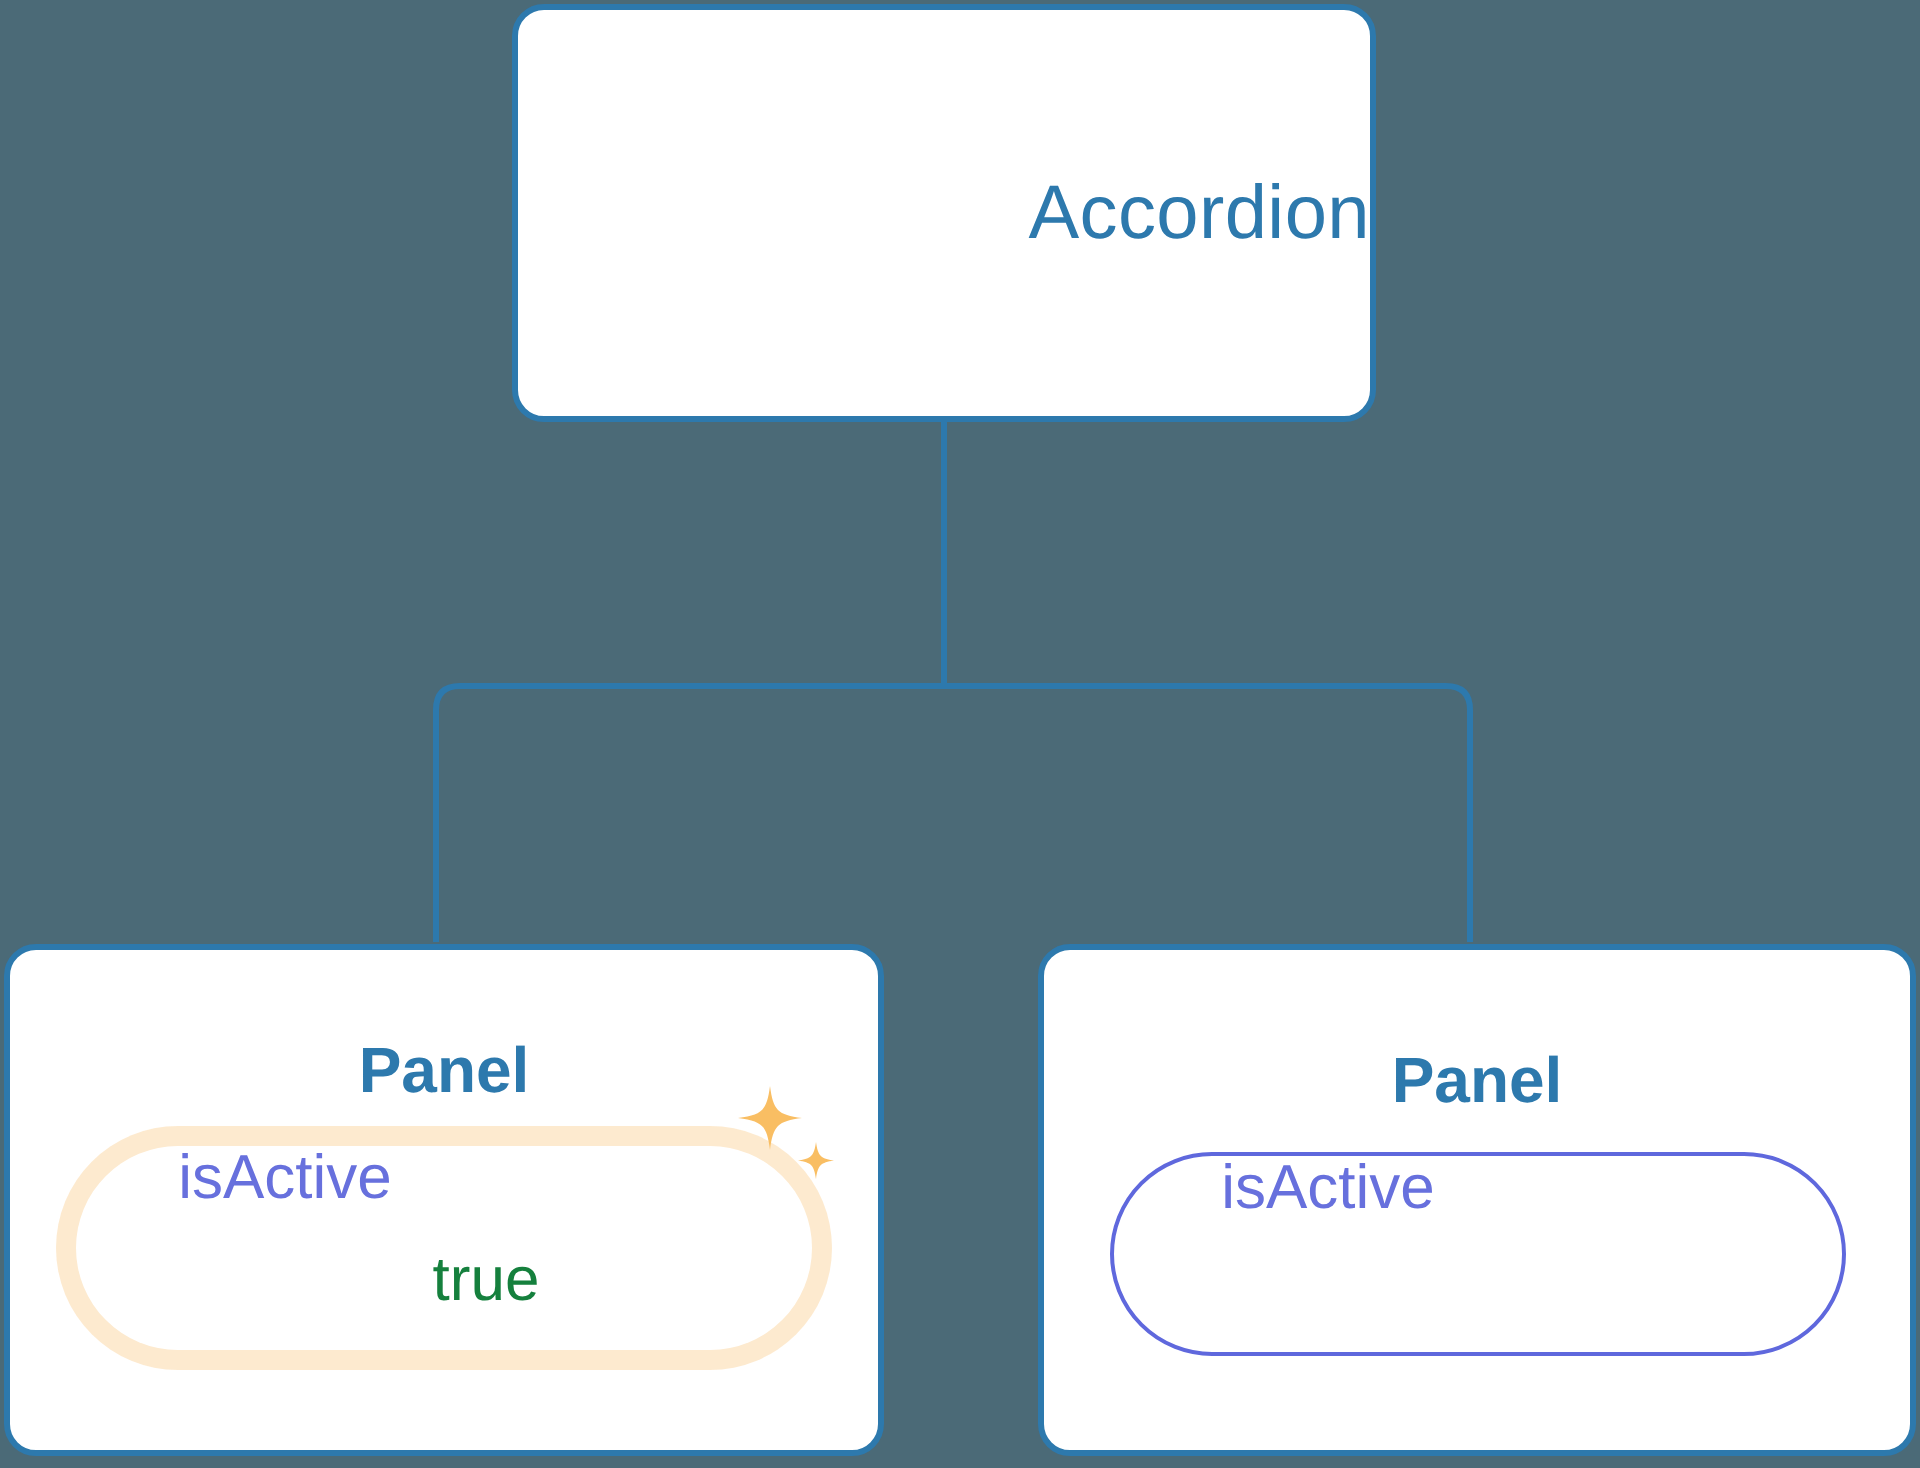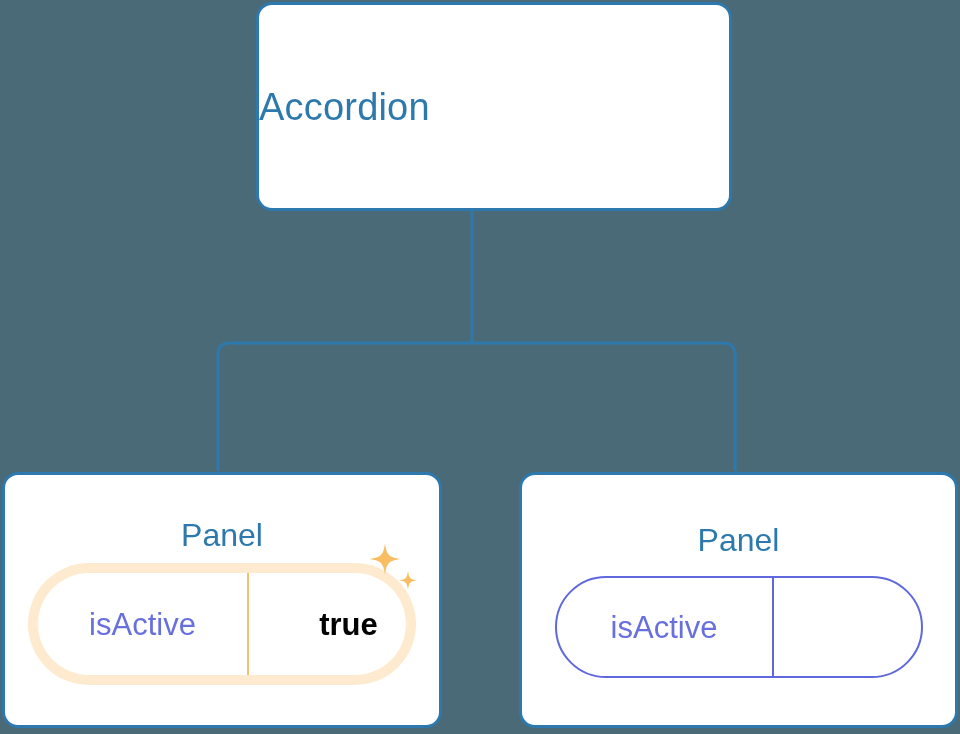--- a/index.html
+++ b/index.html
@@ -40,25 +40,25 @@
     border: 3px solid #2d79ad;
     border-radius: 16px;
     box-sizing: border-box;
     overflow: visible;
   }
 
   
   #node-accordion {
     left: 256px;
     top: 2px;
-    width: 476px;
+    width: 432px;
     height: 209px;
     display: flex;
     align-items: center;
-    justify-content: flex-start;
+    justify-content: flex-end;
   }
   .node-root-title {
     color: #2d79ad;
     font-size: 38px;
     font-weight: 400;
     letter-spacing: 0.2px;
     line-height: 1;
   }
 
   
@@ -71,21 +71,21 @@
     width: 440px;
   }
   #node-panel-1 {
     left: 519px;
     width: 439px;
   }
 
   .panel-title {
     color: #2d79ad;
     font-size: 32px;
-    font-weight: 400;
+    font-weight: 700;
     text-align: center;
     line-height: 1;
     margin-top: 42px;
   }
   #node-panel-0 .panel-title { margin-top: 44px; }
   #node-panel-1 .panel-title { margin-top: 49px; }
 
   
   .pill-wrap {
     position: relative;
@@ -95,20 +95,21 @@
   }
   #node-panel-1 .pill-wrap { margin-top: 20px; }
 
   .prop-pill {
     position: relative;
     display: flex;
     align-items: stretch;
     box-sizing: border-box;
     border-radius: 999px;
     background: #ffffff;
+    flex-direction: column;
   }
 
   
   .prop-pill.plain {
     width: 368px;
     height: 102px;
     border: 2px solid #5f68dd;
   }
   .prop-pill.plain .pill-key,
   .prop-pill.plain .pill-val {
@@ -126,22 +127,22 @@
     height: 102px;
     border: 6px solid #f6b košt;
     border-color: #f6b450;
     box-shadow: 0 0 0 10px rgba(250, 190, 105, 0.32);
   }
   .prop-pill.highlight .pill-key {
     color: #6770dd;
     font-weight: 400;
   }
   .prop-pill.highlight .pill-val {
-    color: #000000;
-    font-weight: 700;
+    color: #15803d;
+    font-weight: 400;
     margin-left: 48px;
   }
   .prop-pill.highlight .pill-divider {
     background: #f3c176;
     width: 2px;
   }
 
   .pill-key, .pill-val {
     display: flex;
     align-items: center;

